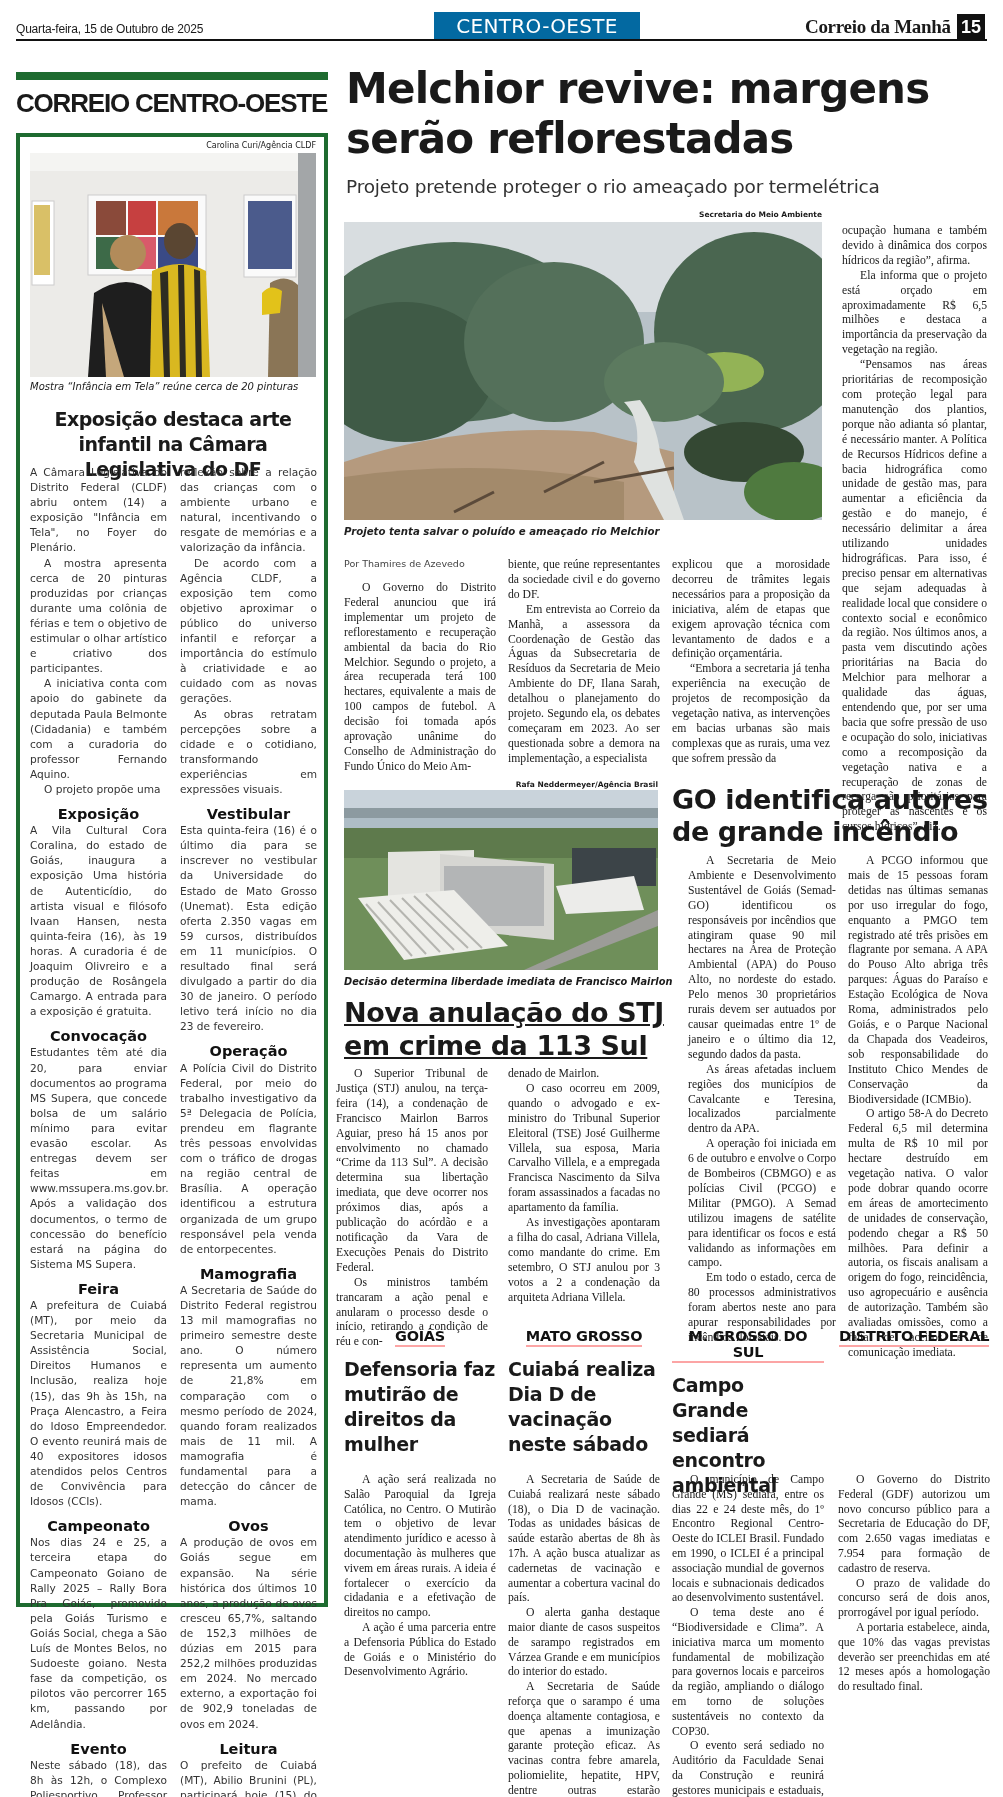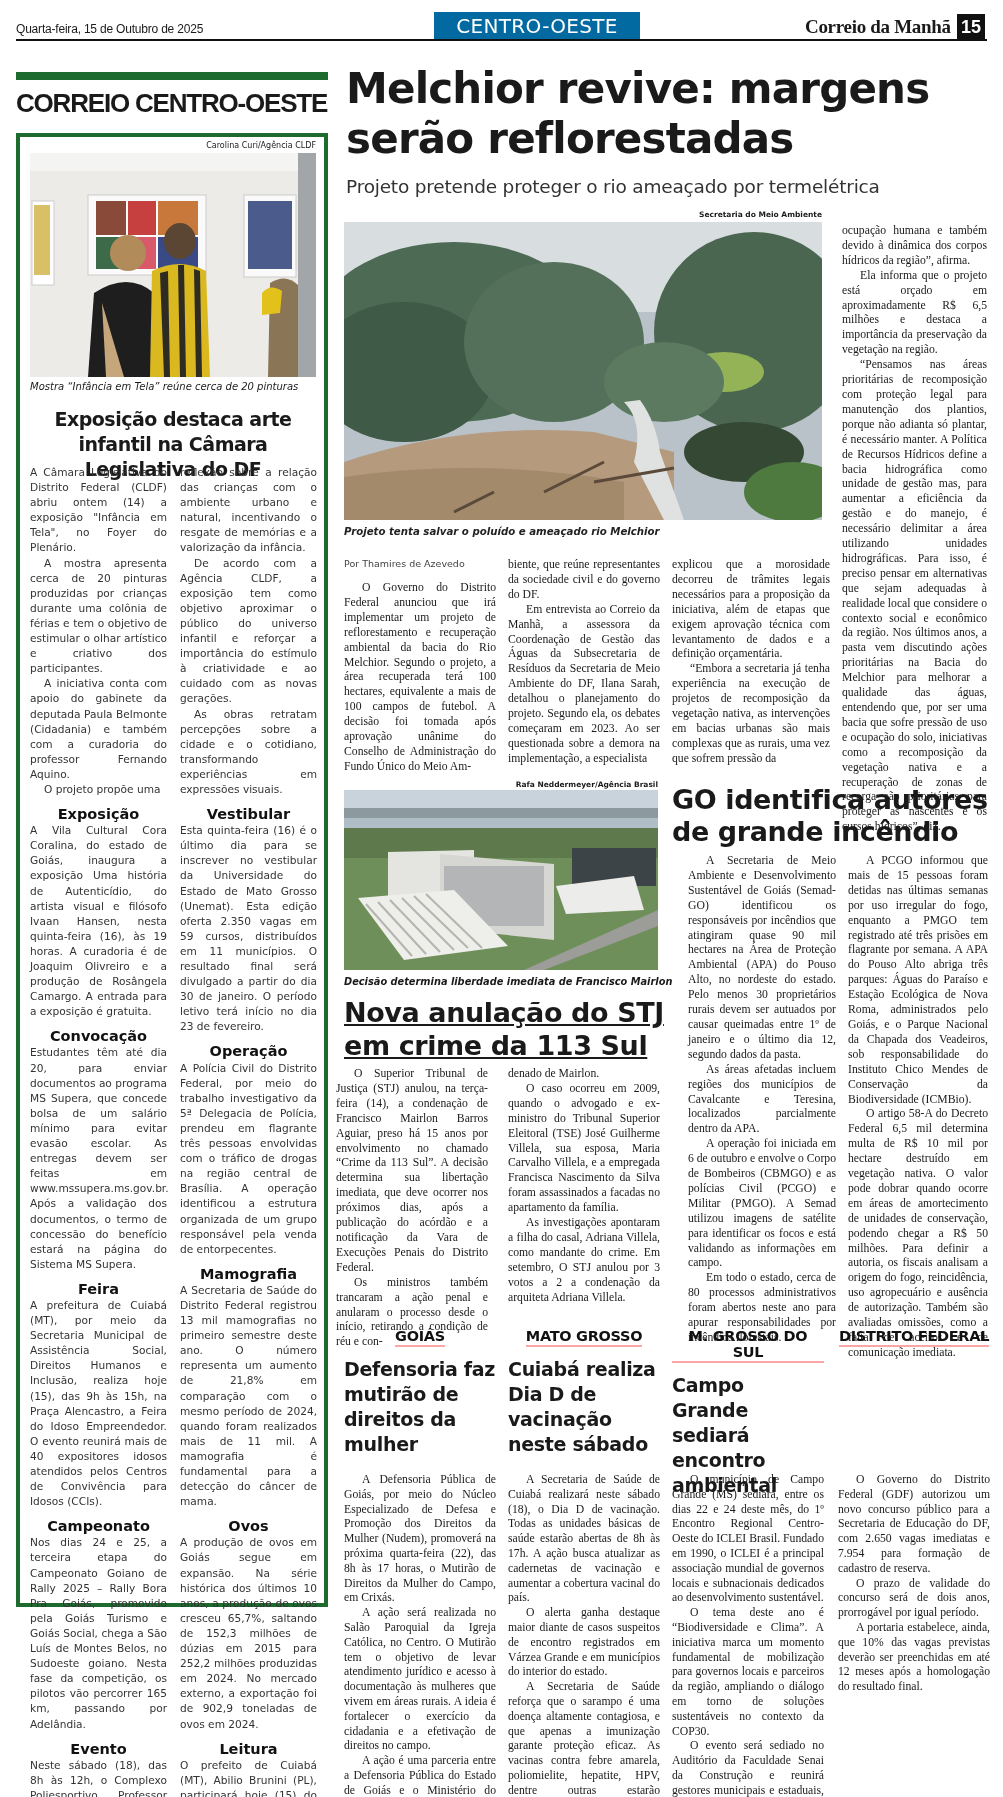--- a/index.html
+++ b/index.html
@@ -237,32 +237,31 @@
 </div>
 <div id="go-c2" class="serif-col">
   <p class="i">A PCGO informou que mais de 15 pessoas foram detidas nas últimas semanas por uso irregular do fogo, enquanto a PMGO tem registrado até três prisões em flagrante por semana. A APA do Pouso Alto abriga três parques: Águas do Paraíso e Estação Ecológica de Nova Roma, administrados pelo Goiás, e o Parque Nacional da Chapada dos Veadeiros, sob responsabilidade do Instituto Chico Mendes de Conservação da Biodiversidade (ICMBio).</p>
   <p class="i">O artigo 58-A do Decreto Federal 6,5 mil determina multa de R$ 10 mil por hectare destruído em vegetação nativa. O valor pode dobrar quando ocorre em áreas de amortecimento de unidades de conservação, podendo chegar a R$ 50 milhões. Para definir a autoria, os fiscais analisam a origem do fogo, reincidência, uso agropecuário e ausência de autorização. Também são avaliadas omissões, como a falta de aceiros e de comunicação imediata.</p>
 </div>
 
 <div id="reg-go" class="region">
   <div class="tag"><span>GOIÁS</span></div>
   <h3 class="rhead">Defensoria faz mutirão de direitos da mulher</h3>
   <div class="rbody">
-    <p>A Defensoria Pública de Goiás, por meio do Núcleo Especializado de Defesa e Promoção dos Direitos da Mulher (Nudem), promoverá na próxima quarta-feira (22), das 8h às 17 horas, o Mutirão de Direitos da Mulher do Campo, em Crixás.</p>
     <p>A ação será realizada no Salão Paroquial da Igreja Católica, no Centro. O Mutirão tem o objetivo de levar atendimento jurídico e acesso à documentação às mulheres que vivem em áreas rurais. A ideia é fortalecer o exercício da cidadania e a efetivação de direitos no campo.</p>
     <p>A ação é uma parceria entre a Defensoria Pública do Estado de Goiás e o Ministério do Desenvolvimento Agrário.</p>
   </div>
 </div>
 
 <div id="reg-mt" class="region">
   <div class="tag"><span>MATO GROSSO</span></div>
   <h3 class="rhead">Cuiabá realiza Dia D de vacinação neste sábado</h3>
   <div class="rbody">
     <p>A Secretaria de Saúde de Cuiabá realizará neste sábado (18), o Dia D de vacinação. Todas as unidades básicas de saúde estarão abertas de 8h às 17h. A ação busca atualizar as cadernetas de vacinação e aumentar a cobertura vacinal do país.</p>
-    <p>O alerta ganha destaque maior diante de casos suspeitos de encontro registrados em Várzea Grande e em municípios do interior do estado.</p>
+    <p>O alerta ganha destaque maior diante de casos suspeitos de sarampo registrados em Várzea Grande e em municípios do interior do estado.</p>
     <p>A Secretaria de Saúde reforça que o sarampo é uma doença altamente contagiosa, e que apenas a imunização garante proteção eficaz. As vacinas contra febre amarela, poliomielite, hepatite, HPV, dentre outras estarão disponíveis.</p>
   </div>
 </div>
 
 <div id="reg-ms" class="region">
   <div class="tag"><span>M. GROSSO DO SUL</span></div>
   <h3 class="rhead">Campo Grande sediará encontro ambiental</h3>
   <div class="rbody">
     <p>O município de Campo Grande (MS) sediará, entre os dias 22 e 24 deste mês, do 1º Encontro Regional Centro-Oeste do ICLEI Brasil. Fundado em 1990, o ICLEI é a principal associação mundial de governos locais e subnacionais dedicados ao desenvolvimento sustentável.</p>
     <p>O tema deste ano é “Biodiversidade e Clima”. A iniciativa marca um momento fundamental de mobilização para governos locais e parceiros da região, ampliando o diálogo em torno de soluções sustentáveis no contexto da COP30.</p>

